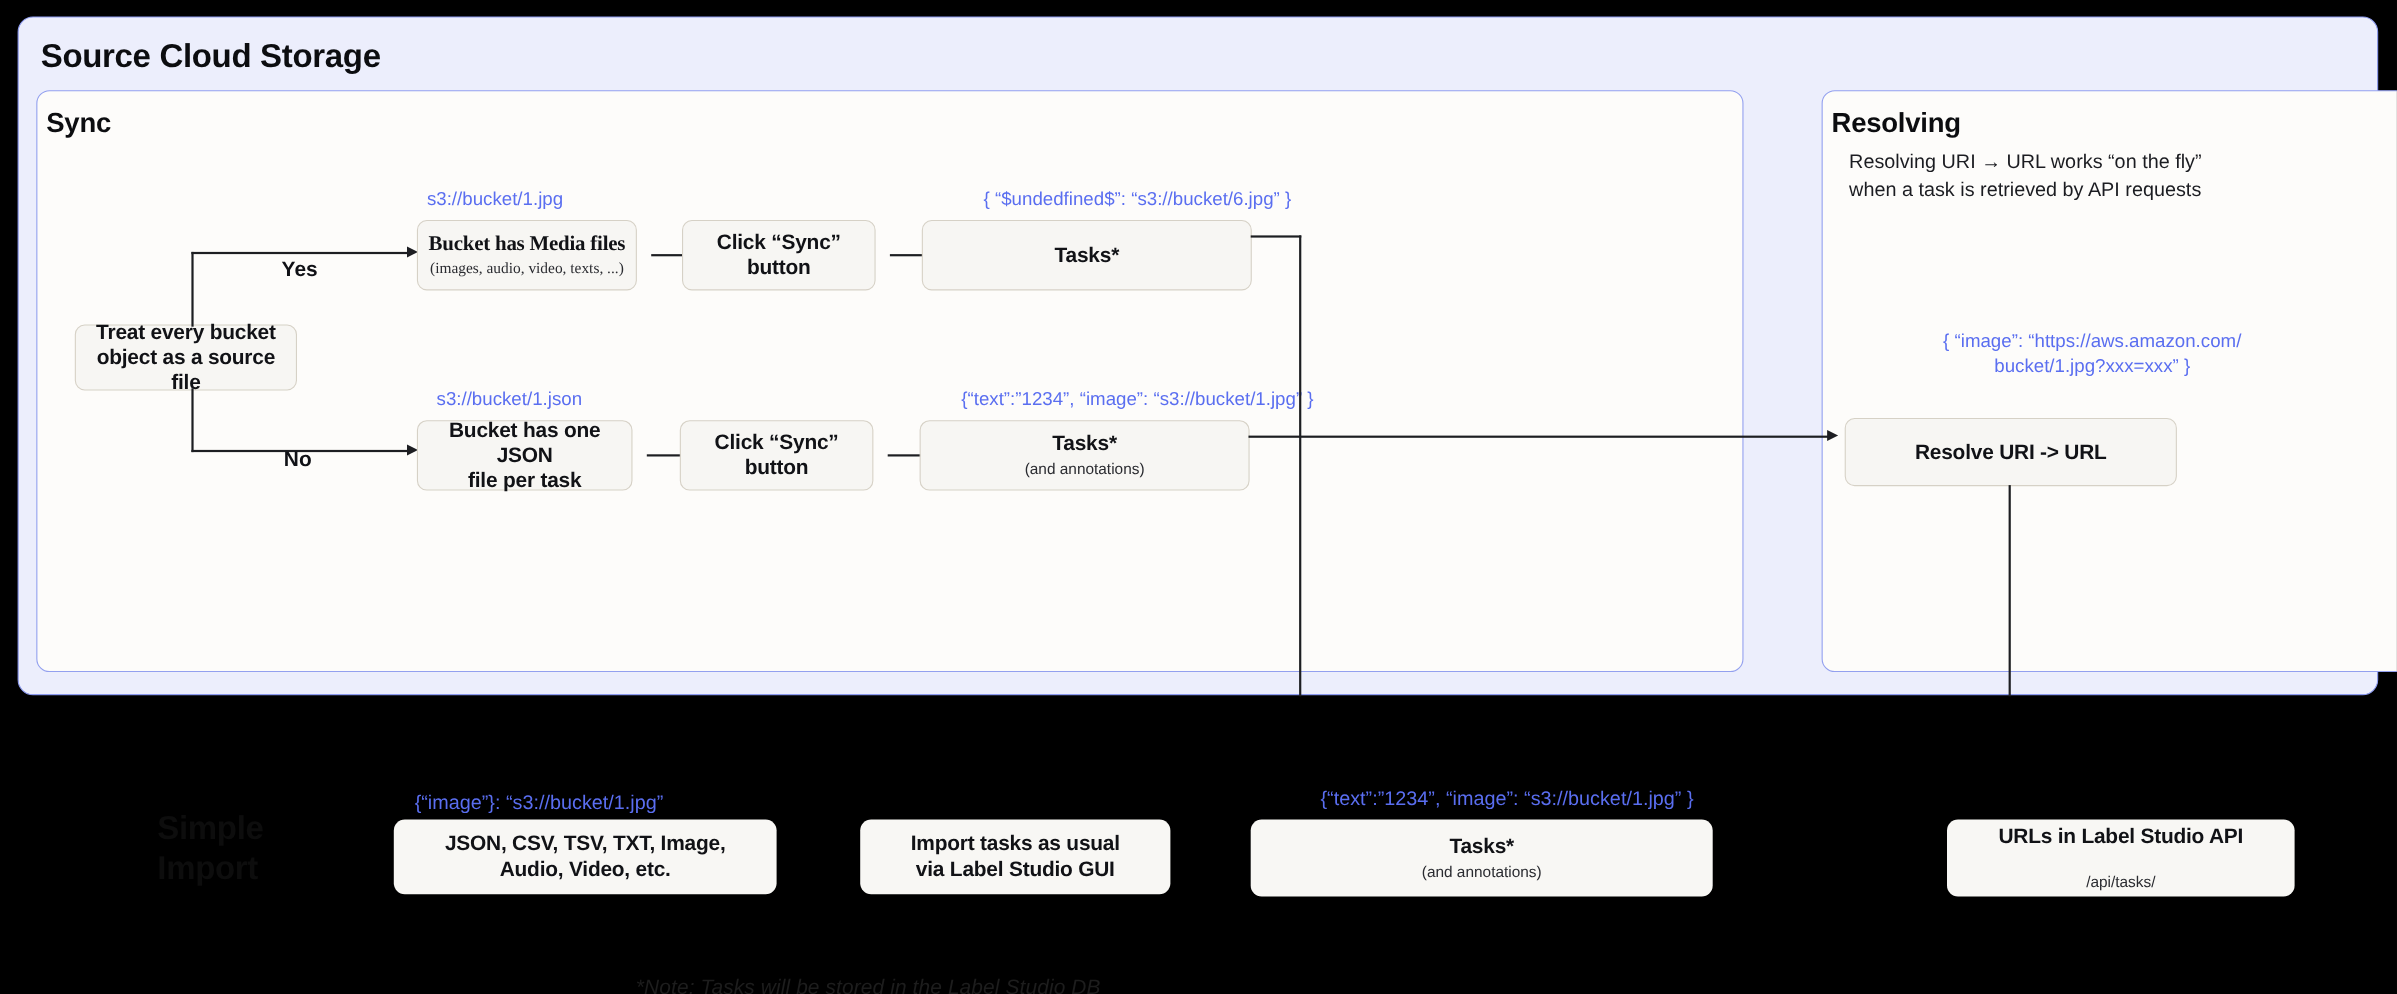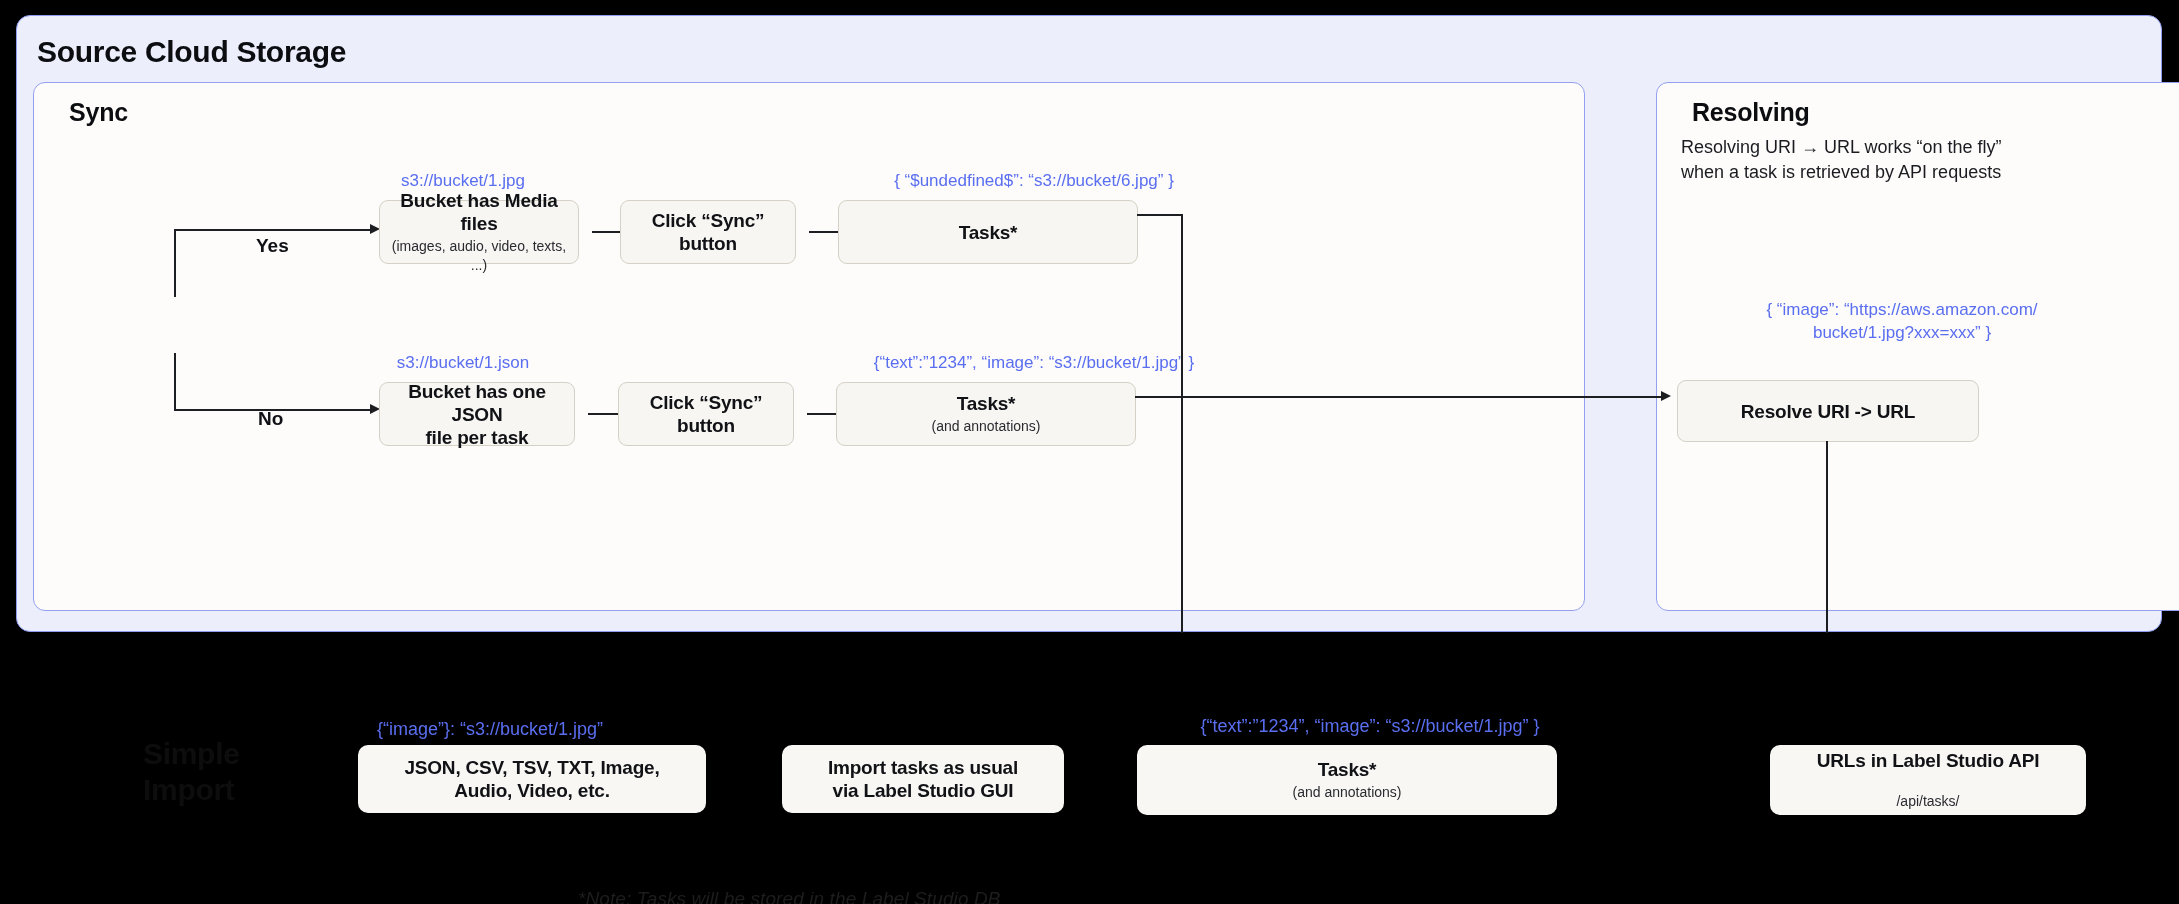--- a/index.html
+++ b/index.html
@@ -49,21 +49,21 @@
     background: #fdfcfa;
     border: 1.4px solid #93a0ef;
     border-radius: 12px;
     box-sizing: border-box;
   }
   .panel-sync  { left: 16px;  top: 66px; width: 1552px; height: 529px; }
   .panel-resolve { left: 1639px; top: 66px; width: 568px; height: 529px; }
 
   .panel-title {
     position: absolute;
-    left: 35px;
+    left: 8px;
     top: 15px;
     font-size: 25px;
     font-weight: bold;
     letter-spacing: -0.2px;
     color: #0c0d10;
   }
   .panel-sub {
     position: absolute;
     left: 24px;
     top: 52px;
@@ -161,34 +161,38 @@
 <body>
 
 <div class="stage">
 
   <div class="outer-panel">
     <div class="outer-title">Source Cloud Storage</div>
 
     <div class="panel panel-sync">
       <div class="panel-title">Sync</div>
 
+      <div class="node" style="left:34px; top:212px; width:202px; height:60px;">
+        <div class="title" style="white-space:pre-line;">Treat every bucket
+object as a source file</div>
+      </div>
 
       <div class="ln v" style="left:140px; top:146px; height:68px;"></div>
       <div class="ln h" style="left:140px; top:146px; width:200px;"></div>
       <div class="arrow-head" style="left:336px; top:141px;"></div>
       <div class="edge-label" style="left:222px; top:152px;">Yes</div>
 
       <div class="ln v" style="left:140px; top:270px; height:58px;"></div>
       <div class="ln h" style="left:140px; top:326px; width:200px;"></div>
       <div class="arrow-head" style="left:336px; top:321px;"></div>
       <div class="edge-label" style="left:224px; top:325px;">No</div>
 
-      <div class="ann" style="left:329px; top:86px; width:200px;text-align:center;">s3://bucket/1.jpg</div>
-
-      <div class="node" style="left:345px; top:117px; width:200px; height:64px;">
+      <div class="ann" style="left:316px; top:86px; width:200px;text-align:center;">s3://bucket/1.jpg</div>
+
+      <div class="node" style="left:345px; top:117px; width:200px; height:64px;font-family:Liberation Serif, serif;">
         <div class="title">Bucket has Media files</div>
         <div class="sub">(images, audio, video, texts, ...)</div>
       </div>
 
       <div class="ln h" style="left:558px; top:148px; width:50px;"></div>
       <div class="arrow-head" style="left:605px; top:143px;"></div>
 
       <div class="node" style="left:586px; top:117px; width:176px; height:64px;">
         <div class="title">Click “Sync” button</div>
       </div>

